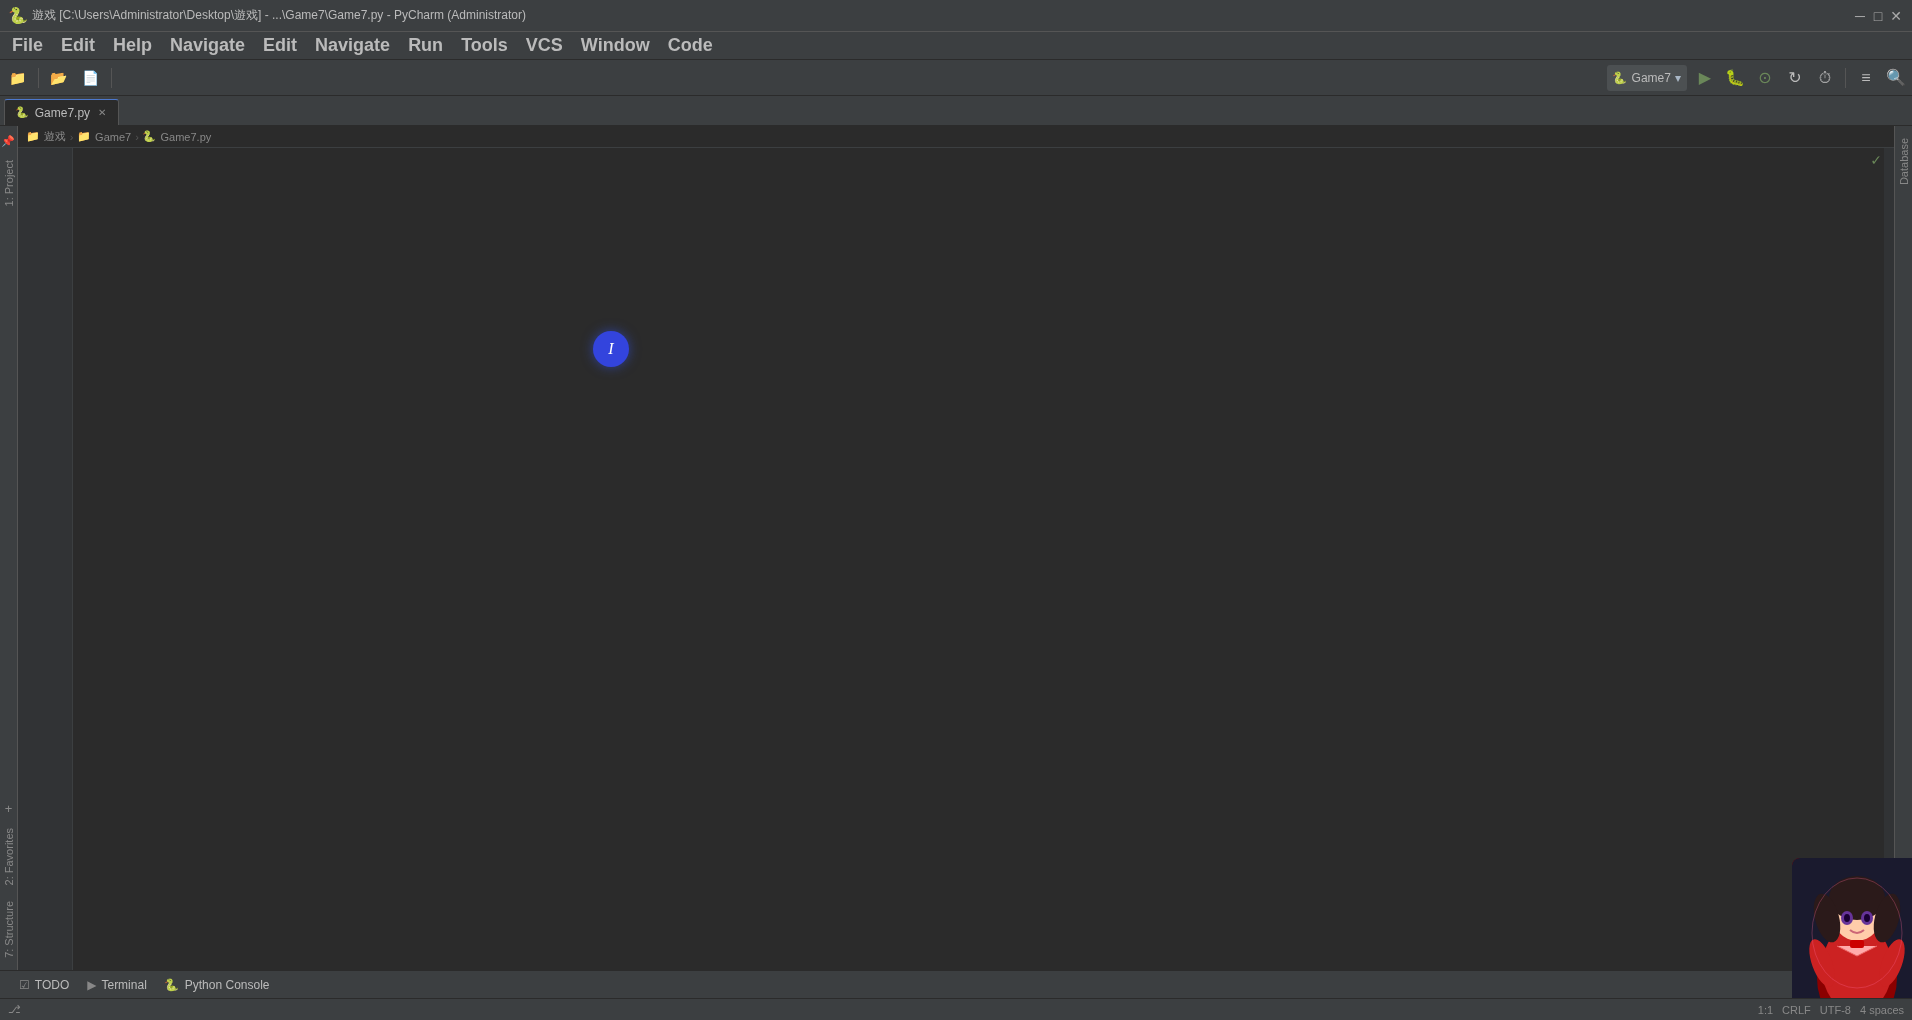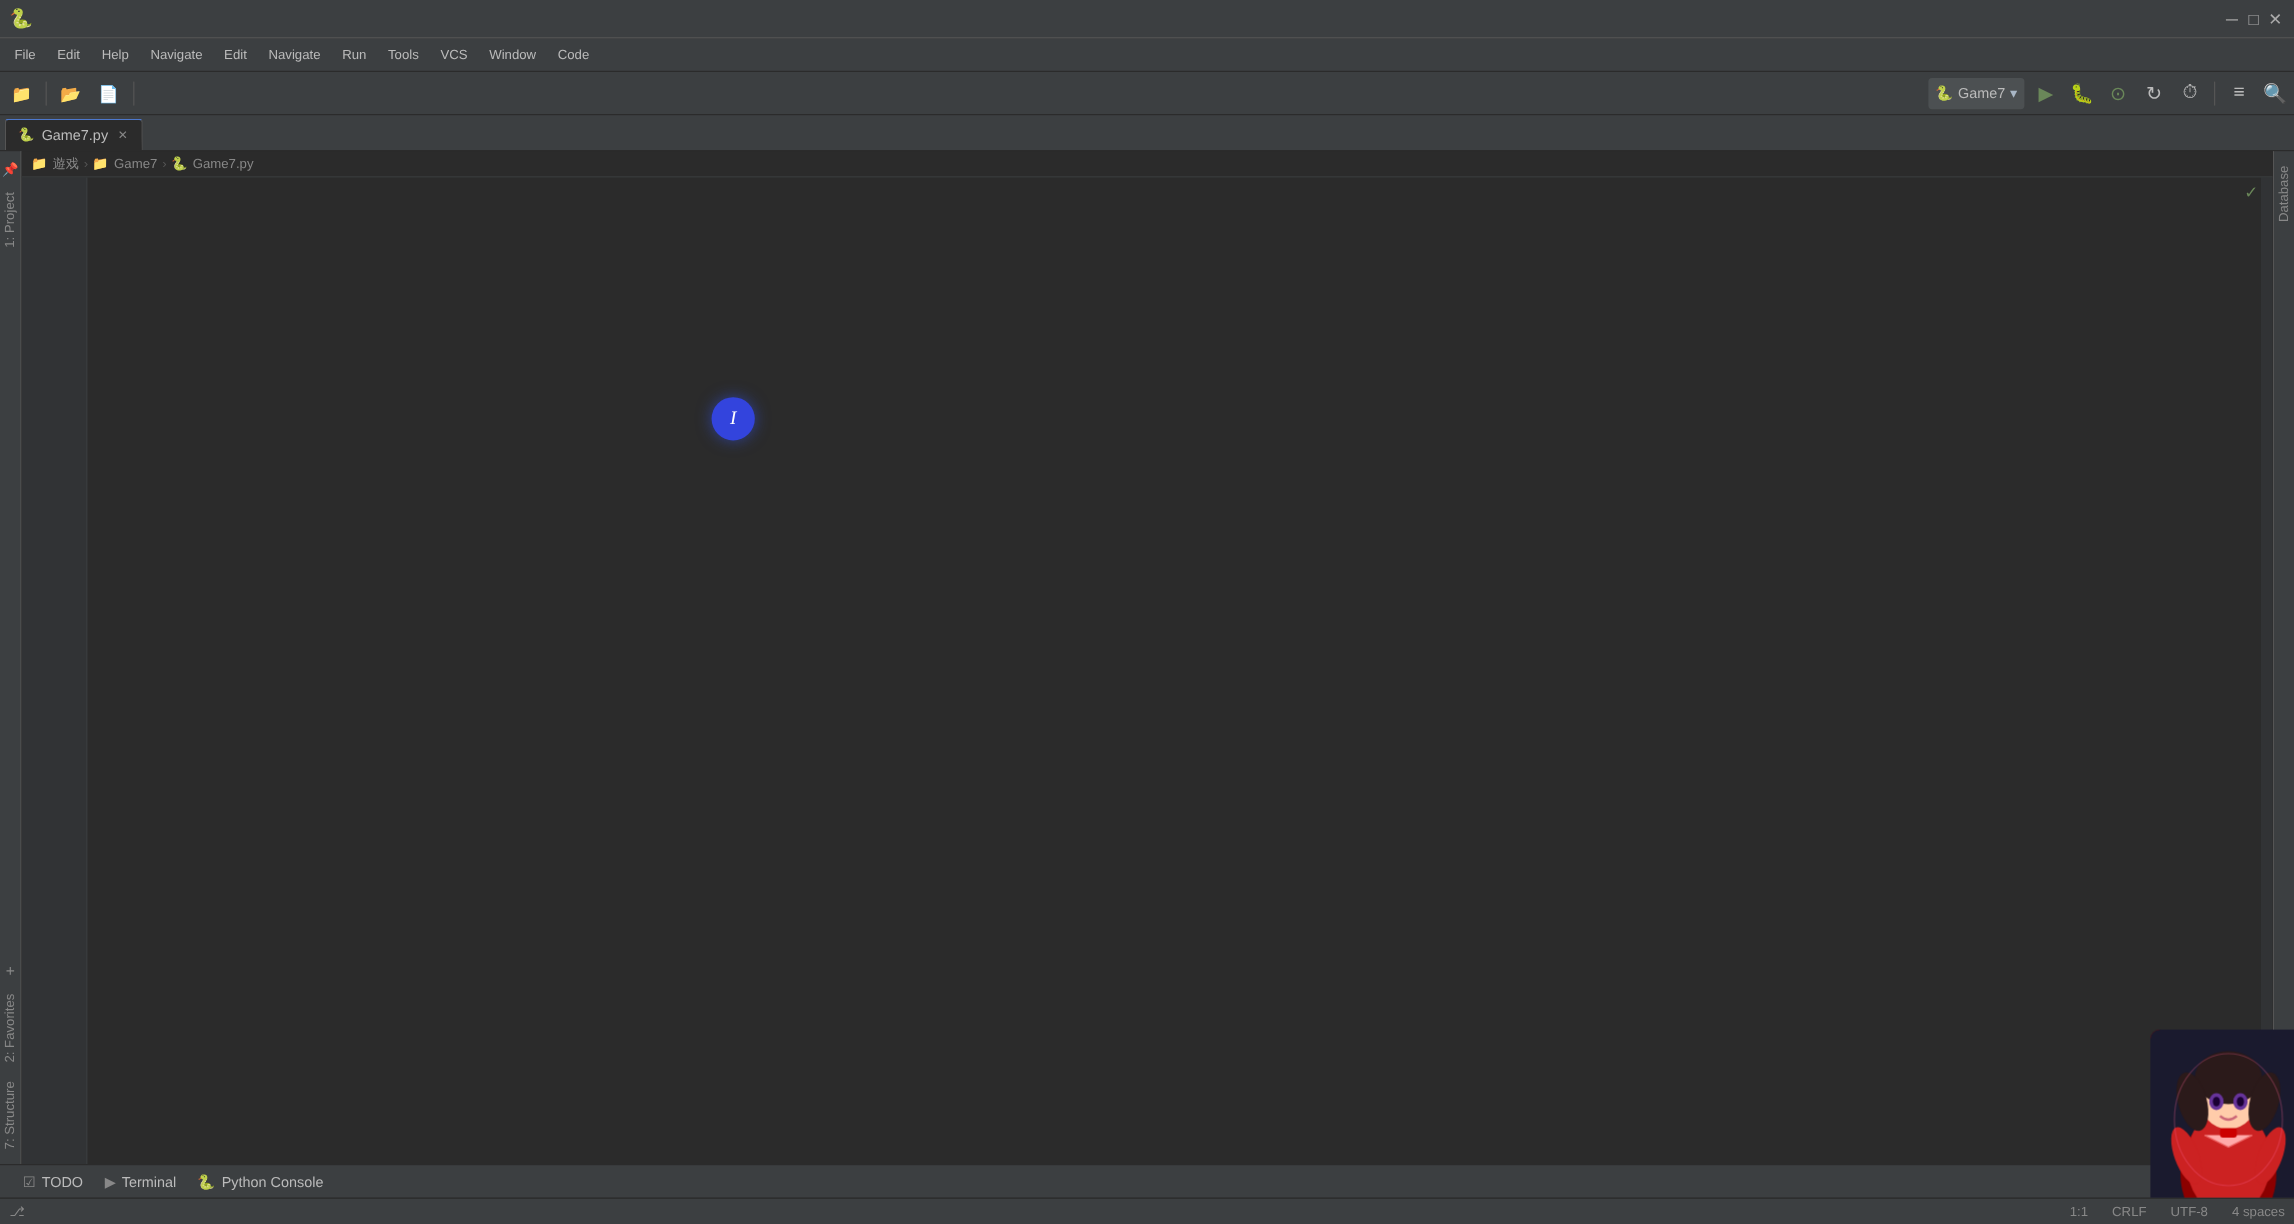--- a/index.html
+++ b/index.html
@@ -58,23 +58,24 @@
       background: #3c3f41;
       display: flex;
       align-items: center;
       padding: 0 4px;
       gap: 2px;
       border-bottom: 1px solid #2b2b2b;
     }
     .menu-item {
       padding: 4px 8px;
       color: #bbb;
-      font-size: 11px;
+      font-size: 18px;
       cursor: pointer;
       border-radius: 3px;
+      font-weight: bold;
     }
 
     
     #toolbar {
       height: 36px;
       background: #3c3f41;
       display: flex;
       align-items: center;
       padding: 0 4px;
       gap: 4px;
@@ -357,20 +358,21 @@
       height: 100%;
       background: #3c3f41;
     }
   </style>
 </head>
 <body>
 
 <div id="title-bar">
   <div id="title-bar-left">
     <span style="font-size:16px;">🐍</span>
+    <span id="title-text">遊戏 [C:\Users\Administrator\Desktop\遊戏] - ...\Game7\Game7.py - PyCharm (Administrator)</span>
   </div>
   <div id="title-bar-controls">
     <div class="title-btn">─</div>
     <div class="title-btn">□</div>
     <div class="title-btn" id="close-btn">✕</div>
   </div>
 </div>
 
 <div id="menu-bar">
   <div class="menu-item">File</div>
@@ -475,21 +477,21 @@
   <div class="bottom-tab">
     <span style="font-size:12px; color:#888;">🐍</span>
     <span>Python Console</span>
   </div>
 </div>
 
 <div id="status-bar" style="height:22px; background:#3c3f41; display:flex; align-items:center; justify-content:space-between; padding:0 8px; border-top:1px solid #2b2b2b; font-size:11px; color:#888;">
   <div>
     <span style="margin-right:4px;">⎇</span>
   </div>
-  <div id="status-right" style="display:flex; align-items:center; gap:20px;">
+  <div id="status-right" style="display:flex; align-items:center; gap:9px;">
     <span>1:1</span>
     <span>CRLF</span>
     <span>UTF-8</span>
     <span>4 spaces</span>
   </div>
 </div>
 
 <div id="anime-overlay">
   <div id="anime-char" style="width:130px; height:150px; position:relative; overflow:hidden;">
 

